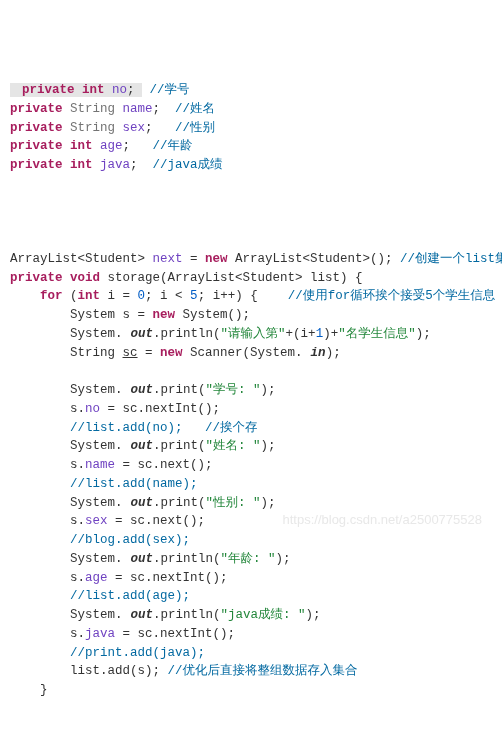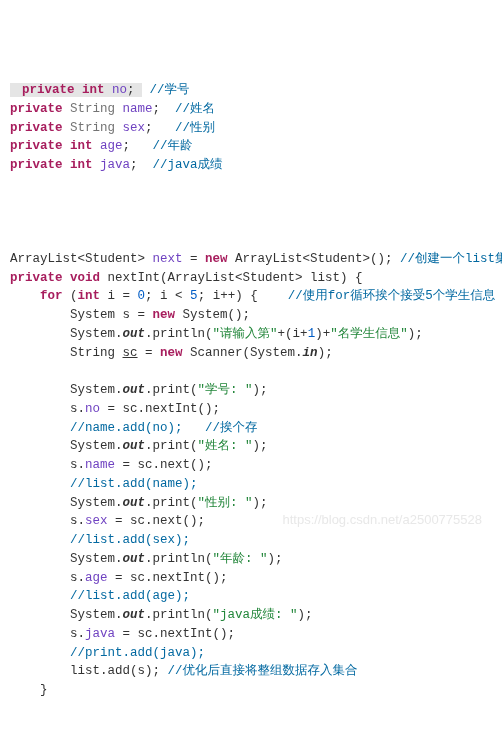--- a/index.html
+++ b/index.html
@@ -16,21 +16,21 @@
     position: relative;
   }
   .kw   { color: #a71d5d; font-weight: bold; }   
   .type { color: #737373; }                       
   .mthd { color: #333333; }                       
   .fld  { color: #6f42c1; }                       
   .str  { color: #22863a; }                       
   .cmt  { color: #0369a1; font-style: normal; }   
   .num  { color: #005cc5; }
   .sel  { background: #e5e5e5; padding-left: 12px; }                  
-  .out  { font-weight: bold; font-style: italic; }
+  .out  { font-weight: bold; font-style: italic; margin-left: 8px; }
   .watermark {
     position: absolute;
     right: 20px;
     top: 510px;
     color: #e8e8e8;
     font-size: 13px;
     font-family: Arial, sans-serif;
     white-space: nowrap;
     pointer-events: none;
   }
@@ -43,35 +43,35 @@
 <div><span class="sel"><span class="kw">private</span> <span class="kw">int</span><span> </span><span class="fld">no</span><span>; </span></span> <span class="cmt">//学号</span>
 <span class="kw">private</span> <span class="type">String</span> <span class="fld">name</span>;  <span class="cmt">//姓名</span>
 <span class="kw">private</span> <span class="type">String</span> <span class="fld">sex</span>;   <span class="cmt">//性别</span>
 <span class="kw">private</span> <span class="kw">int</span> <span class="fld">age</span>;   <span class="cmt">//年龄</span>
 <span class="kw">private</span> <span class="kw">int</span> <span class="fld">java</span>;  <span class="cmt">//java成绩</span>
 
 
 
 
 <span>ArrayList&lt;Student&gt; </span><span class="fld">next</span><span> = </span><span class="kw">new</span><span> ArrayList&lt;Student&gt;(); </span><span class="cmt">//创建一个list集合</span>
-<span class="kw">private</span> <span class="kw">void</span> <span class="mthd">nextInt</span><span>(ArrayList&lt;Student&gt; list) {</span>
+<span class="kw">private</span> <span class="kw">void</span> <span class="mthd">storage</span><span>(ArrayList&lt;Student&gt; list) {</span>
     <span class="kw">for</span> (<span class="kw">int</span><span> i = </span><span class="num">0</span><span>; i &lt; </span><span class="num">5</span><span>; i++) {    </span><span class="cmt">//使用for循环挨个接受5个学生信息</span>
         <span>System s = </span><span class="kw">new</span><span> System();</span>
         <span>System.</span><span class="out">out</span><span>.</span><span>println</span><span>(</span><span class="str">"请输入第"</span><span>+(i+</span><span class="num">1</span><span>)+</span><span class="str">"名学生信息"</span><span>);</span>
         <span>String </span><span style="text-decoration:underline">sc</span><span> = </span><span class="kw">new</span><span> Scanner(System.</span><span class="out">in</span><span>);</span>
 
         <span>System.</span><span class="out">out</span><span>.</span><span>print</span>(<span class="str">"学号: "</span>);
         <span>s.</span><span class="fld">no</span><span> = sc.nextInt();</span>
-        <span class="cmt">//name.add(no);   </span><span class="cmt">//挨个存</span>
+        <span class="cmt">//list.add(no);   </span><span class="cmt">//挨个存</span>
         <span>System.</span><span class="out">out</span><span>.</span><span>print</span>(<span class="str">"姓名: "</span>);
         <span>s.</span><span class="fld">name</span><span> = sc.next();</span>
         <span class="cmt">//list.add(name);</span>
         <span>System.</span><span class="out">out</span><span>.</span><span>print</span>(<span class="str">"性别: "</span>);
         <span>s.</span><span class="fld">sex</span><span> = sc.next();</span>
-        <span class="cmt">//list.add(sex);</span>
+        <span class="cmt">//blog.add(sex);</span>
         <span>System.</span><span class="out">out</span><span>.</span><span>println</span>(<span class="str">"年龄: "</span>);
         <span>s.</span><span class="fld">age</span><span> = sc.nextInt();</span>
         <span class="cmt">//list.add(age);</span>
         <span>System.</span><span class="out">out</span><span>.</span><span>println</span>(<span class="str">"java成绩: "</span>);
         <span>s.</span><span class="fld">java</span><span> = sc.nextInt();</span>
         <span class="cmt">//print.add(java);</span>
         <span>list.add(s); </span><span class="cmt">//优化后直接将整组数据存入集合</span>
     <span>}</span>
 
 

